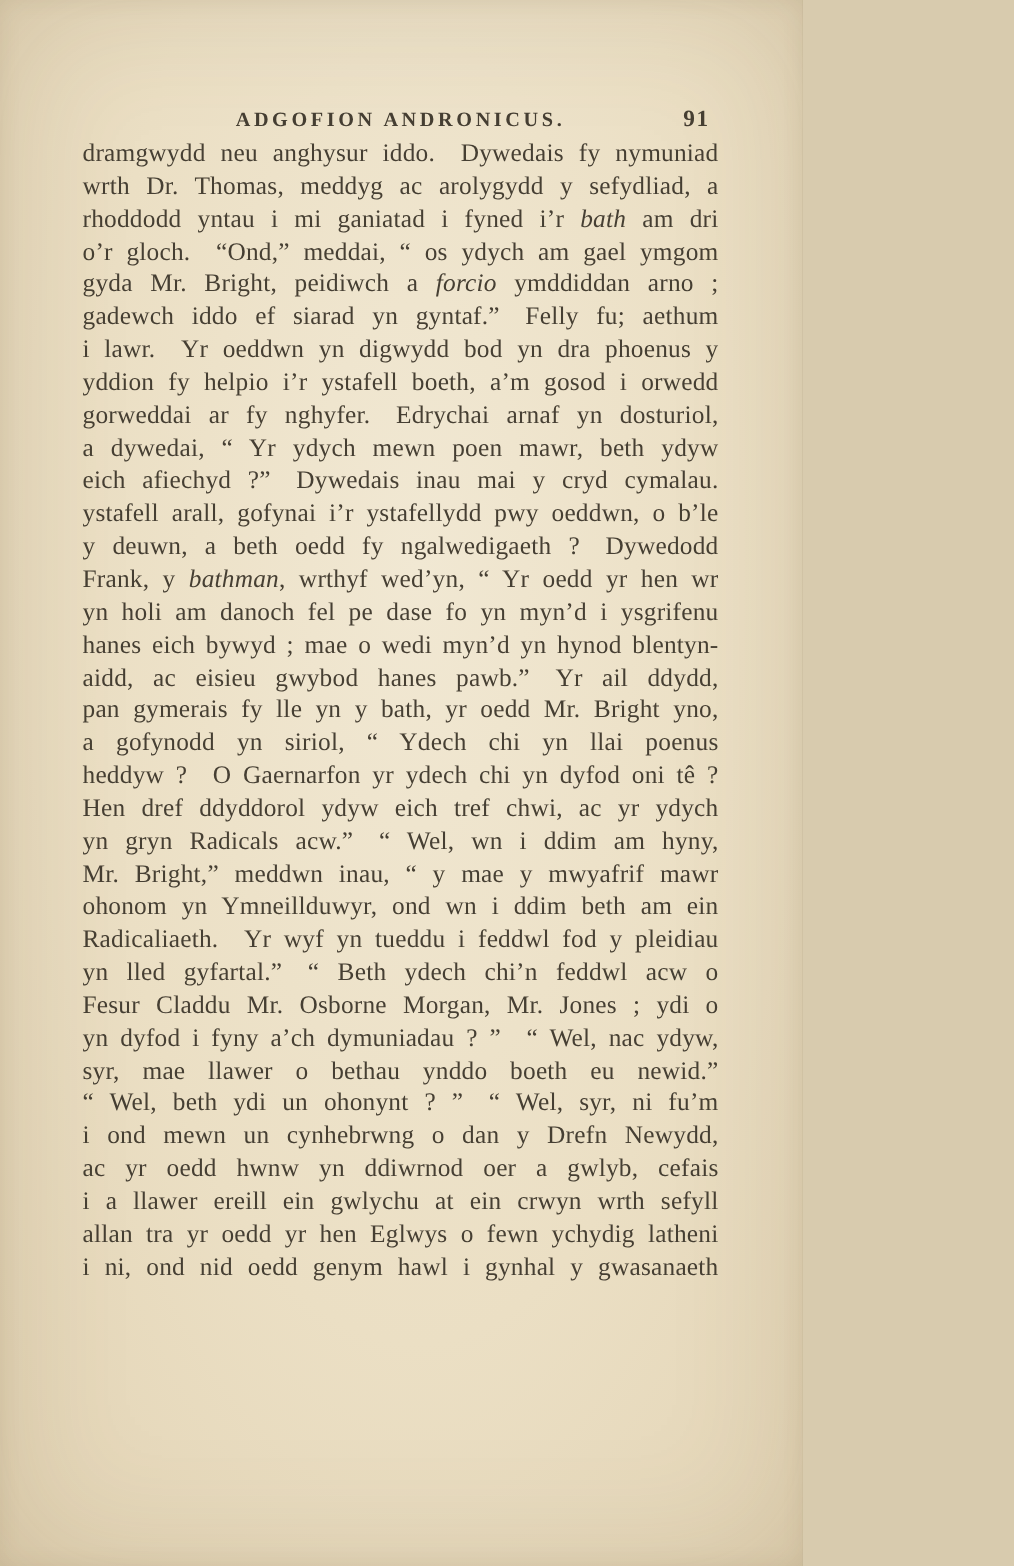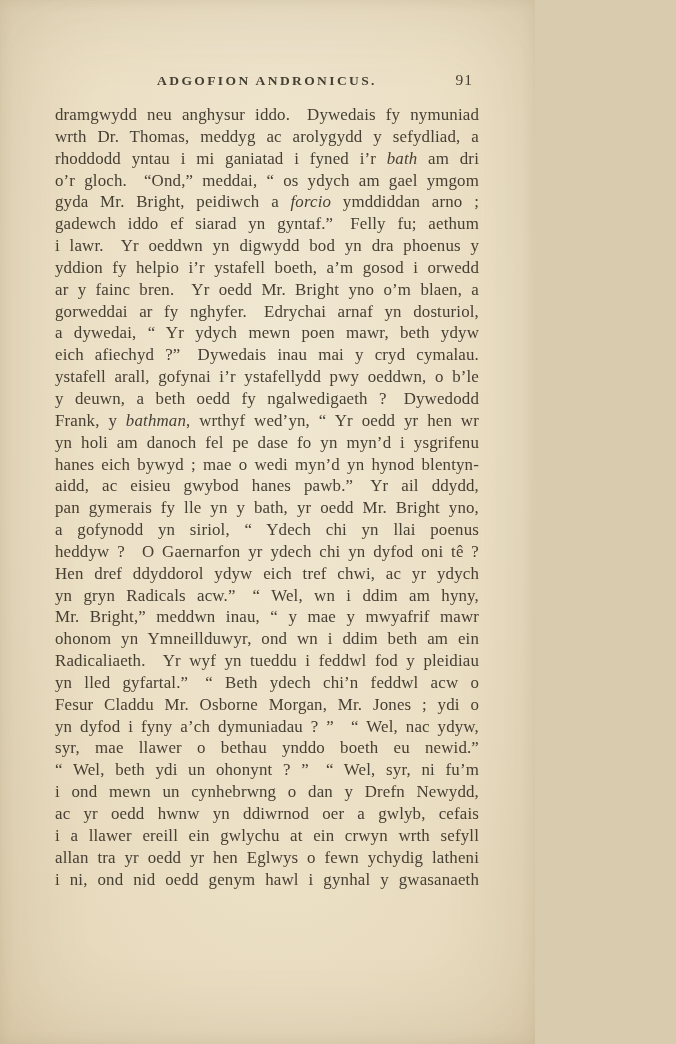--- a/index.html
+++ b/index.html
@@ -35,24 +35,24 @@
     font-size:13.5px;
     font-weight:700;
     letter-spacing:2.4px;
     color:var(--ink);
   }
   .page-number{
     position:absolute;
     right:6px;top:0;
     font-size:15.5px;
     letter-spacing:1px;
-    font-weight:400;
+    font-weight:700;
   }
   .body-text{
-    margin-top:13px;
+    margin-top:0;
   }
   .line{
     font-size:16.9px;
     line-height:21.85px;
     height:21.85px;
     overflow:hidden;
     text-align:justify;
     text-align-last:justify;
     text-justify:inter-word;
     letter-spacing:0.15px;
@@ -69,21 +69,20 @@
   </div>
   <div class="body-text">
       <div class="line"><span>dramgwydd neu anghysur iddo. Dywedais fy nymuniad</span></div>
       <div class="line"><span>wrth Dr. Thomas, meddyg ac arolygydd y sefydliad, a</span></div>
       <div class="line"><span>rhoddodd yntau i mi ganiatad i fyned i’r </span><em>bath</em><span> am dri</span></div>
       <div class="line"><span>o’r gloch. “Ond,” meddai, “ os ydych am gael ymgom</span></div>
       <div class="line"><span>gyda Mr. Bright, peidiwch a </span><em>forcio</em><span> ymddiddan arno ;</span></div>
       <div class="line"><span>gadewch iddo ef siarad yn gyntaf.” Felly fu; aethum</span></div>
       <div class="line"><span>i lawr. Yr oeddwn yn digwydd bod yn dra phoenus y</span></div>
       <div class="line"><span>yddion fy helpio i’r ystafell boeth, a’m gosod i orwedd</span></div>
-      <div class="line"><span>ar y fainc bren. Yr oedd Mr. Bright yno o’m blaen, a</span></div>
       <div class="line"><span>gorweddai ar fy nghyfer. Edrychai arnaf yn dosturiol,</span></div>
       <div class="line"><span>a dywedai, “ Yr ydych mewn poen mawr, beth ydyw</span></div>
       <div class="line"><span>eich afiechyd ?” Dywedais inau mai y cryd cymalau.</span></div>
       <div class="line"><span>ystafell arall, gofynai i’r ystafellydd pwy oeddwn, o b’le</span></div>
       <div class="line"><span>y deuwn, a beth oedd fy ngalwedigaeth ? Dywedodd</span></div>
       <div class="line"><span>Frank, y </span><em>bathman</em><span>, wrthyf wed’yn, “ Yr oedd yr hen wr</span></div>
       <div class="line"><span>yn holi am danoch fel pe dase fo yn myn’d i ysgrifenu</span></div>
       <div class="line"><span>hanes eich bywyd ; mae o wedi myn’d yn hynod blentyn-</span></div>
       <div class="line"><span>aidd, ac eisieu gwybod hanes pawb.” Yr ail ddydd,</span></div>
       <div class="line"><span>pan gymerais fy lle yn y bath, yr oedd Mr. Bright yno,</span></div>

